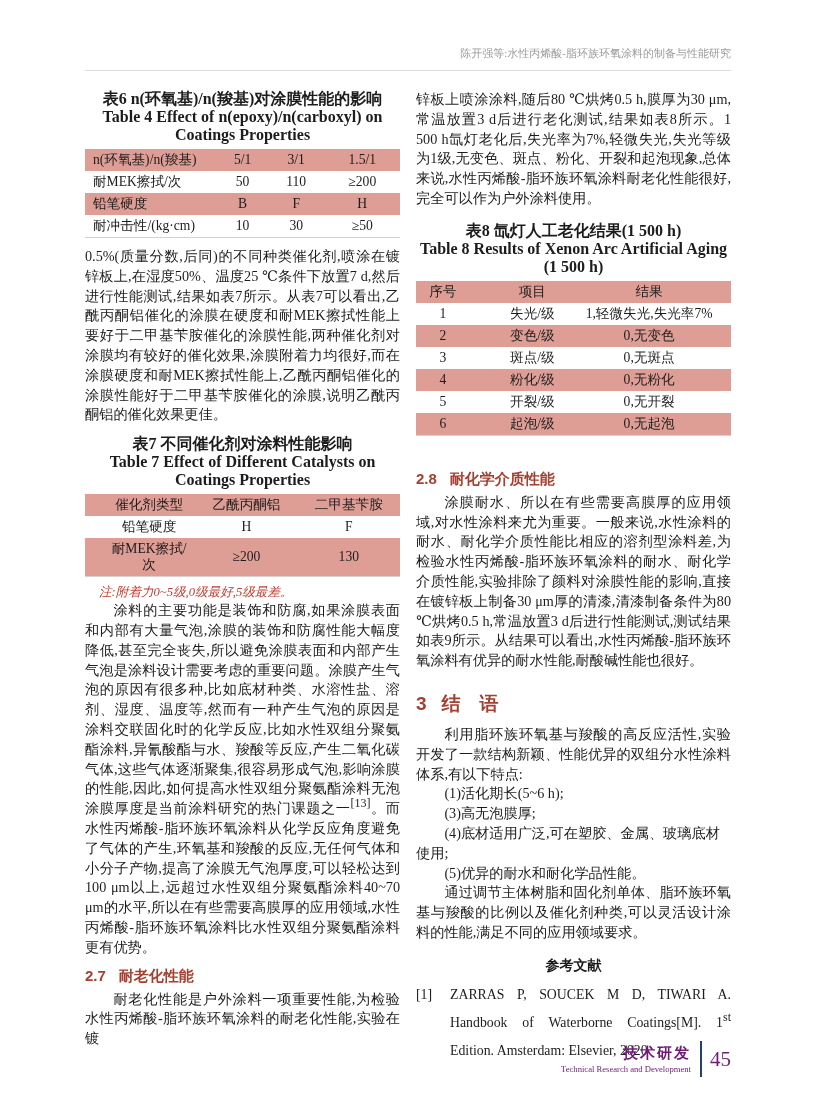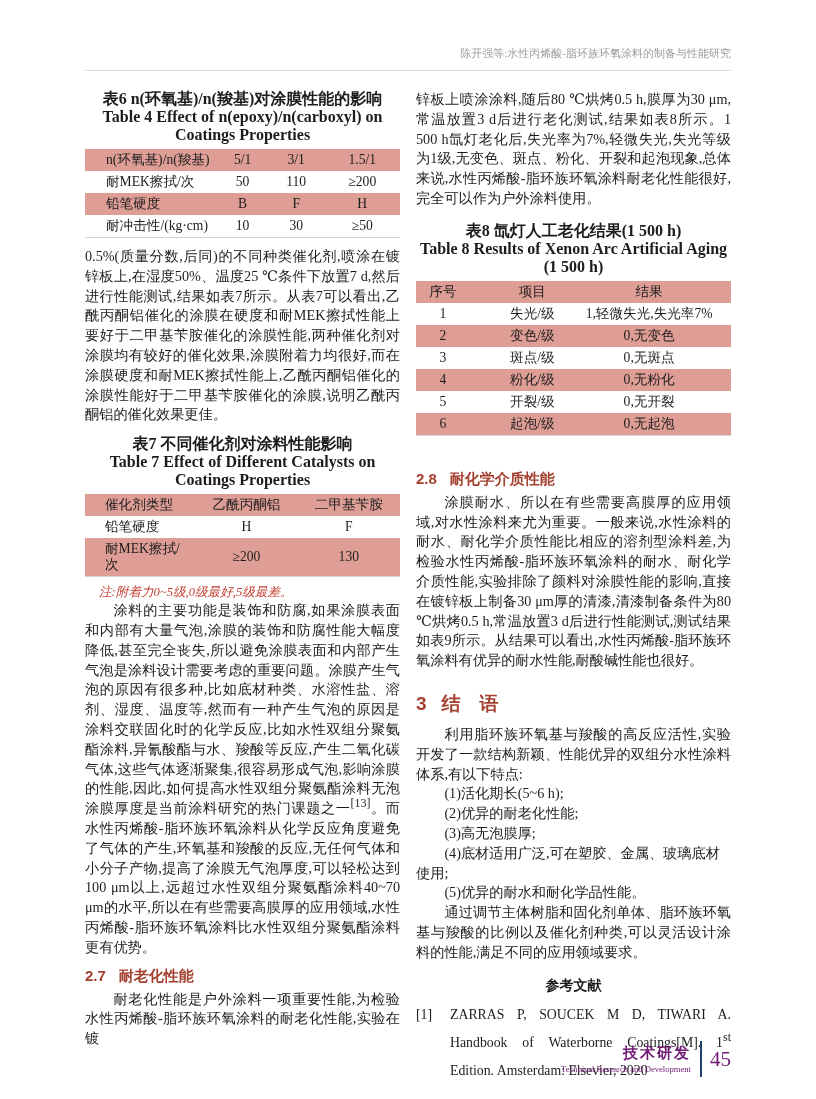--- a/index.html
+++ b/index.html
@@ -16,23 +16,23 @@
   .col{width:315px;}
   p.body{font-size:14.2px;line-height:19.8px;text-align:justify;margin:0;}
   .indent{text-indent:2em;}
   sup{font-size:12px;line-height:0;}
   .tbl-caption{margin:10px 0 2px;text-align:center;font-weight:bold;font-size:16px;line-height:18px;}
   .tbl-caption .en{font-weight:bold;}
   table{width:100%;border-collapse:collapse;font-size:13.6px;margin-top:5px;border-bottom:1px solid #d8d2ce;}
   td{padding:3px 2px;line-height:16px;}
   tr.pink{background:#de9e96;}
   .tbl-t6 td{text-align:center;}
-  .tbl-t6 td:first-child{text-align:left;padding-left:21px;width:42%;}
+  .tbl-t6 td:first-child{text-align:left;padding-left:8px;width:42%;}
   .tbl-t7 td{text-align:center;}
-  .tbl-t7 td:first-child{text-align:left;padding-left:20px;width:35%;}
+  .tbl-t7 td:first-child{text-align:center;padding-left:20px;width:35%;}
   .tbl-t8 td{text-align:center;}
   .tbl-t8 td:nth-child(1){width:17%;}
   .tbl-t8 td:nth-child(2){text-align:center;width:31%;padding-left:30px;}
   .note{margin:7px 0 0 14px;font-size:12.6px;font-style:italic;color:#c23b2f;}
   .sec-h{
     margin:13px 0 4px;color:#a4402f;font-weight:bold;font-size:15px;
     font-family:"Liberation Sans","DejaVu Sans",sans-serif;
   }
   .sec-h .num{margin-right:13px;}
   .sec-h-big{
@@ -197,21 +197,20 @@
       <span>涂膜耐水、所以在有些需要高膜厚的应用领域,对水性涂料来尤为重要。一般来说,水性涂料的耐水、耐化学介质性能比相应的溶剂型涂料差,为检验水性丙烯酸-脂环族环氧涂料的耐水、耐化学介质性能,实验排除了颜料对涂膜性能的影响,直接在镀锌板上制备30 μm厚的清漆,清漆制备条件为80 ℃烘烤0.5 h,常温放置3 d后进行性能测试,测试结果如表9所示。从结果可以看出,水性丙烯酸-脂环族环氧涂料有优异的耐水性能,耐酸碱性能也很好。</span>
     </p>
 
     <div class="sec-h-big">
       <span class="num">3</span><span>结　语</span>
     </div>
     <p class="body indent">
       <span>利用脂环族环氧基与羧酸的高反应活性,实验开发了一款结构新颖、性能优异的双组分水性涂料体系,有以下特点:</span>
     </p>
     <p class="list-item">(1)活化期长(5~6 h);</p>
-    <p class="list-item">(2)优异的耐老化性能;</p>
     <p class="list-item">(3)高无泡膜厚;</p>
     <p class="list-item">(4)底材适用广泛,可在塑胶、金属、玻璃底材使用;</p>
     <p class="list-item">(5)优异的耐水和耐化学品性能。</p>
     <p class="body indent">
       <span>通过调节主体树脂和固化剂单体、脂环族环氧基与羧酸的比例以及催化剂种类,可以灵活设计涂料的性能,满足不同的应用领域要求。</span>
     </p>
 
     <div class="refs-title">参考文献</div>
     <div class="ref-item">
       <span class="ref-label">[1]</span>

